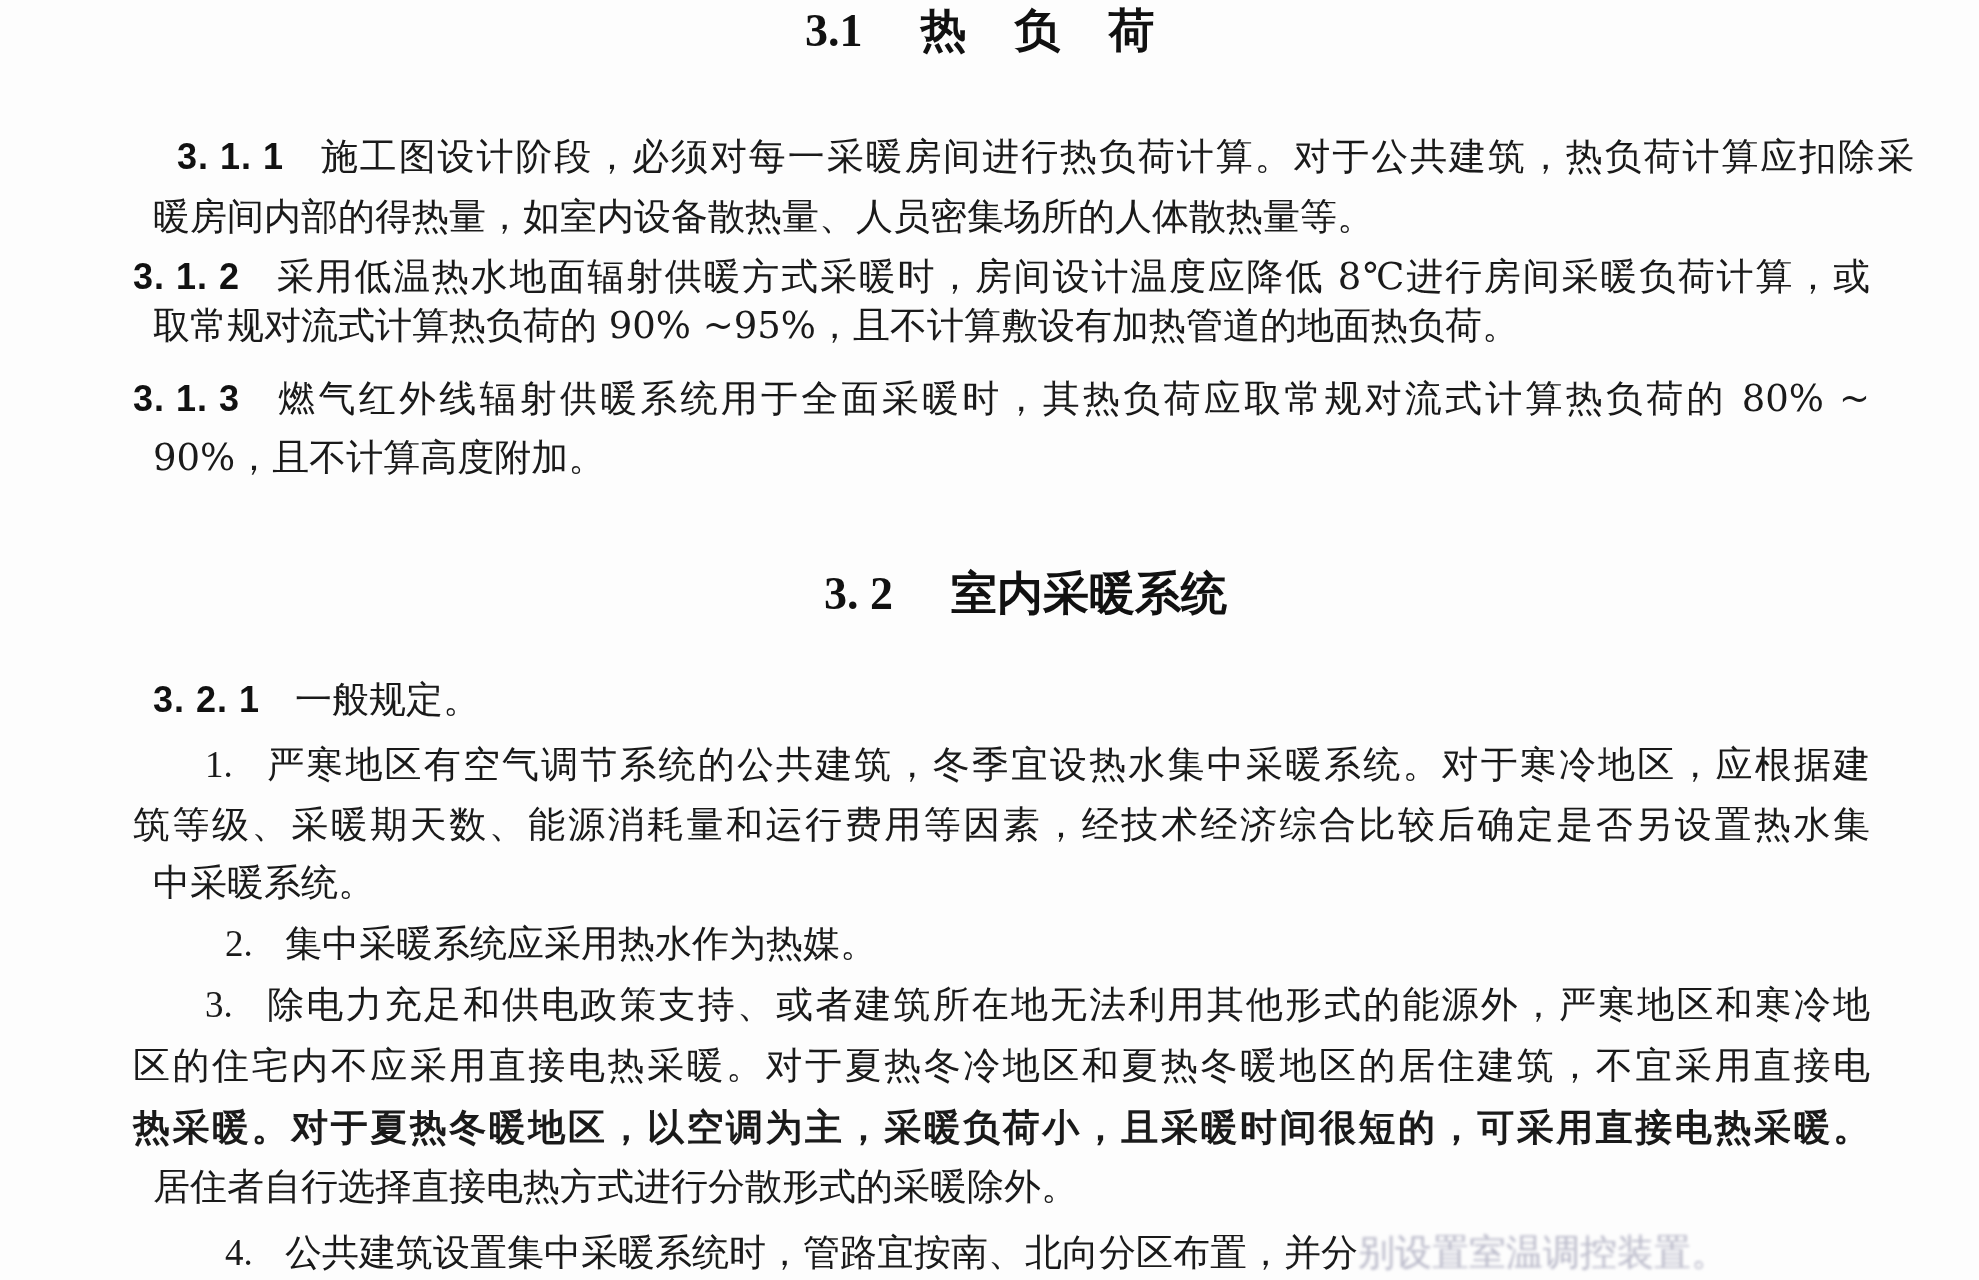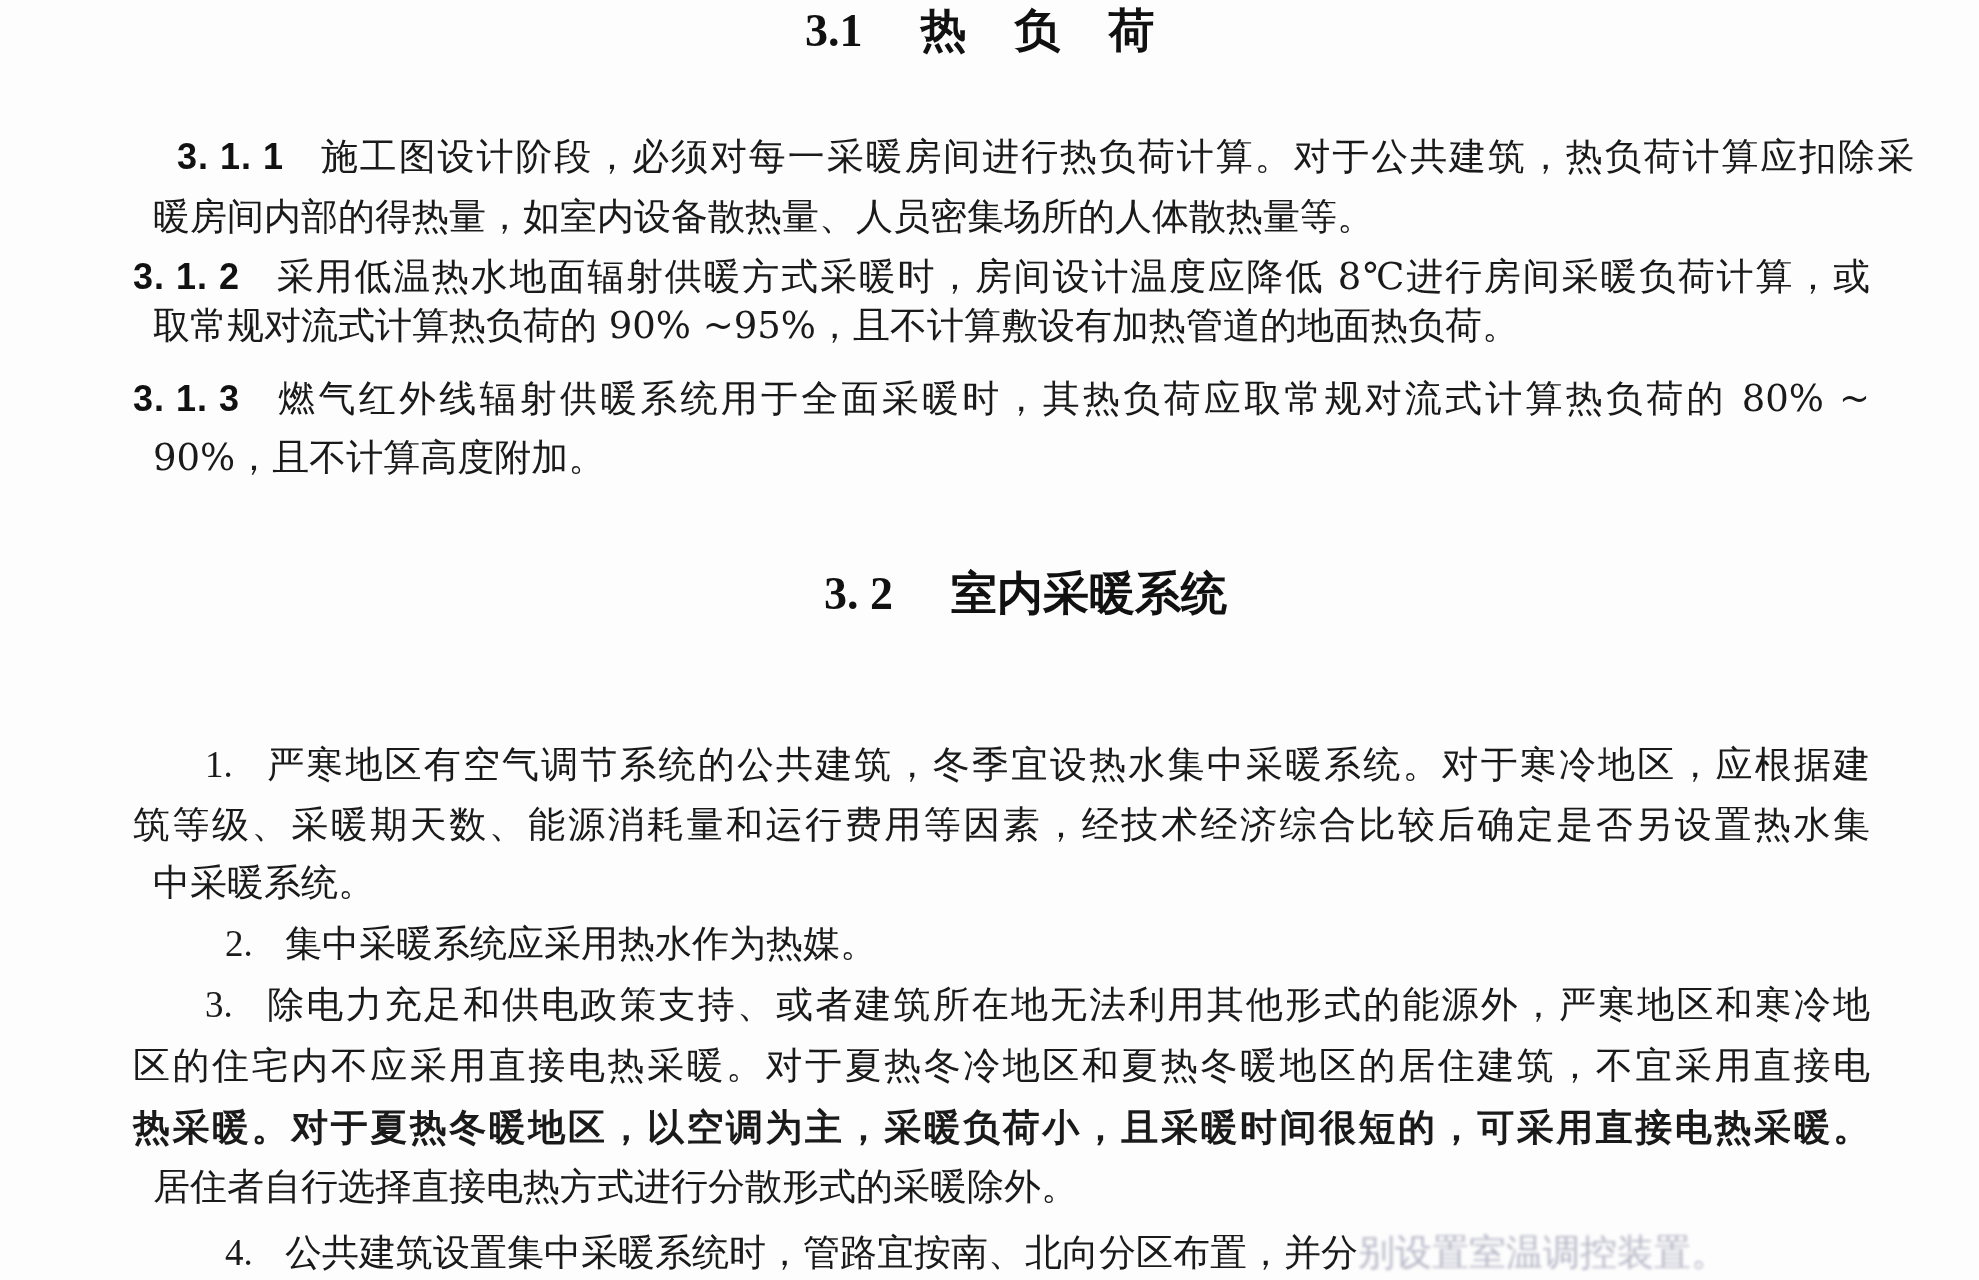--- a/index.html
+++ b/index.html
@@ -81,20 +81,23 @@
     <span class="clause-no">3. 1. 3</span><span class="text-inline">燃气红外线辐射供暖系统用于全面采暖时，其热负荷应取常规对流式计算热负荷的 80% ~</span>
   </div>
   <div class="line last" style="top:434px;">
     <span>90%，且不计算高度附加。</span>
   </div>
 
   <div class="heading h32">
     <span class="num">3. 2</span><span class="t">室内采暖系统</span>
   </div>
 
+  <div class="line last" style="top:676px;">
+    <span class="clause-no">3. 2. 1</span><span class="text-inline">一般规定。</span>
+  </div>
 
   <div class="line indent" style="top:741px;">
     <span class="item-no">1.</span><span class="text-inline">严寒地区有空气调节系统的公共建筑，冬季宜设热水集中采暖系统。对于寒冷地区，应根据建</span>
   </div>
   <div class="line" style="top:801px;">
     <span>筑等级、采暖期天数、能源消耗量和运行费用等因素，经技术经济综合比较后确定是否另设置热水集</span>
   </div>
   <div class="line last" style="top:859px;">
     <span>中采暖系统。</span>
   </div>

